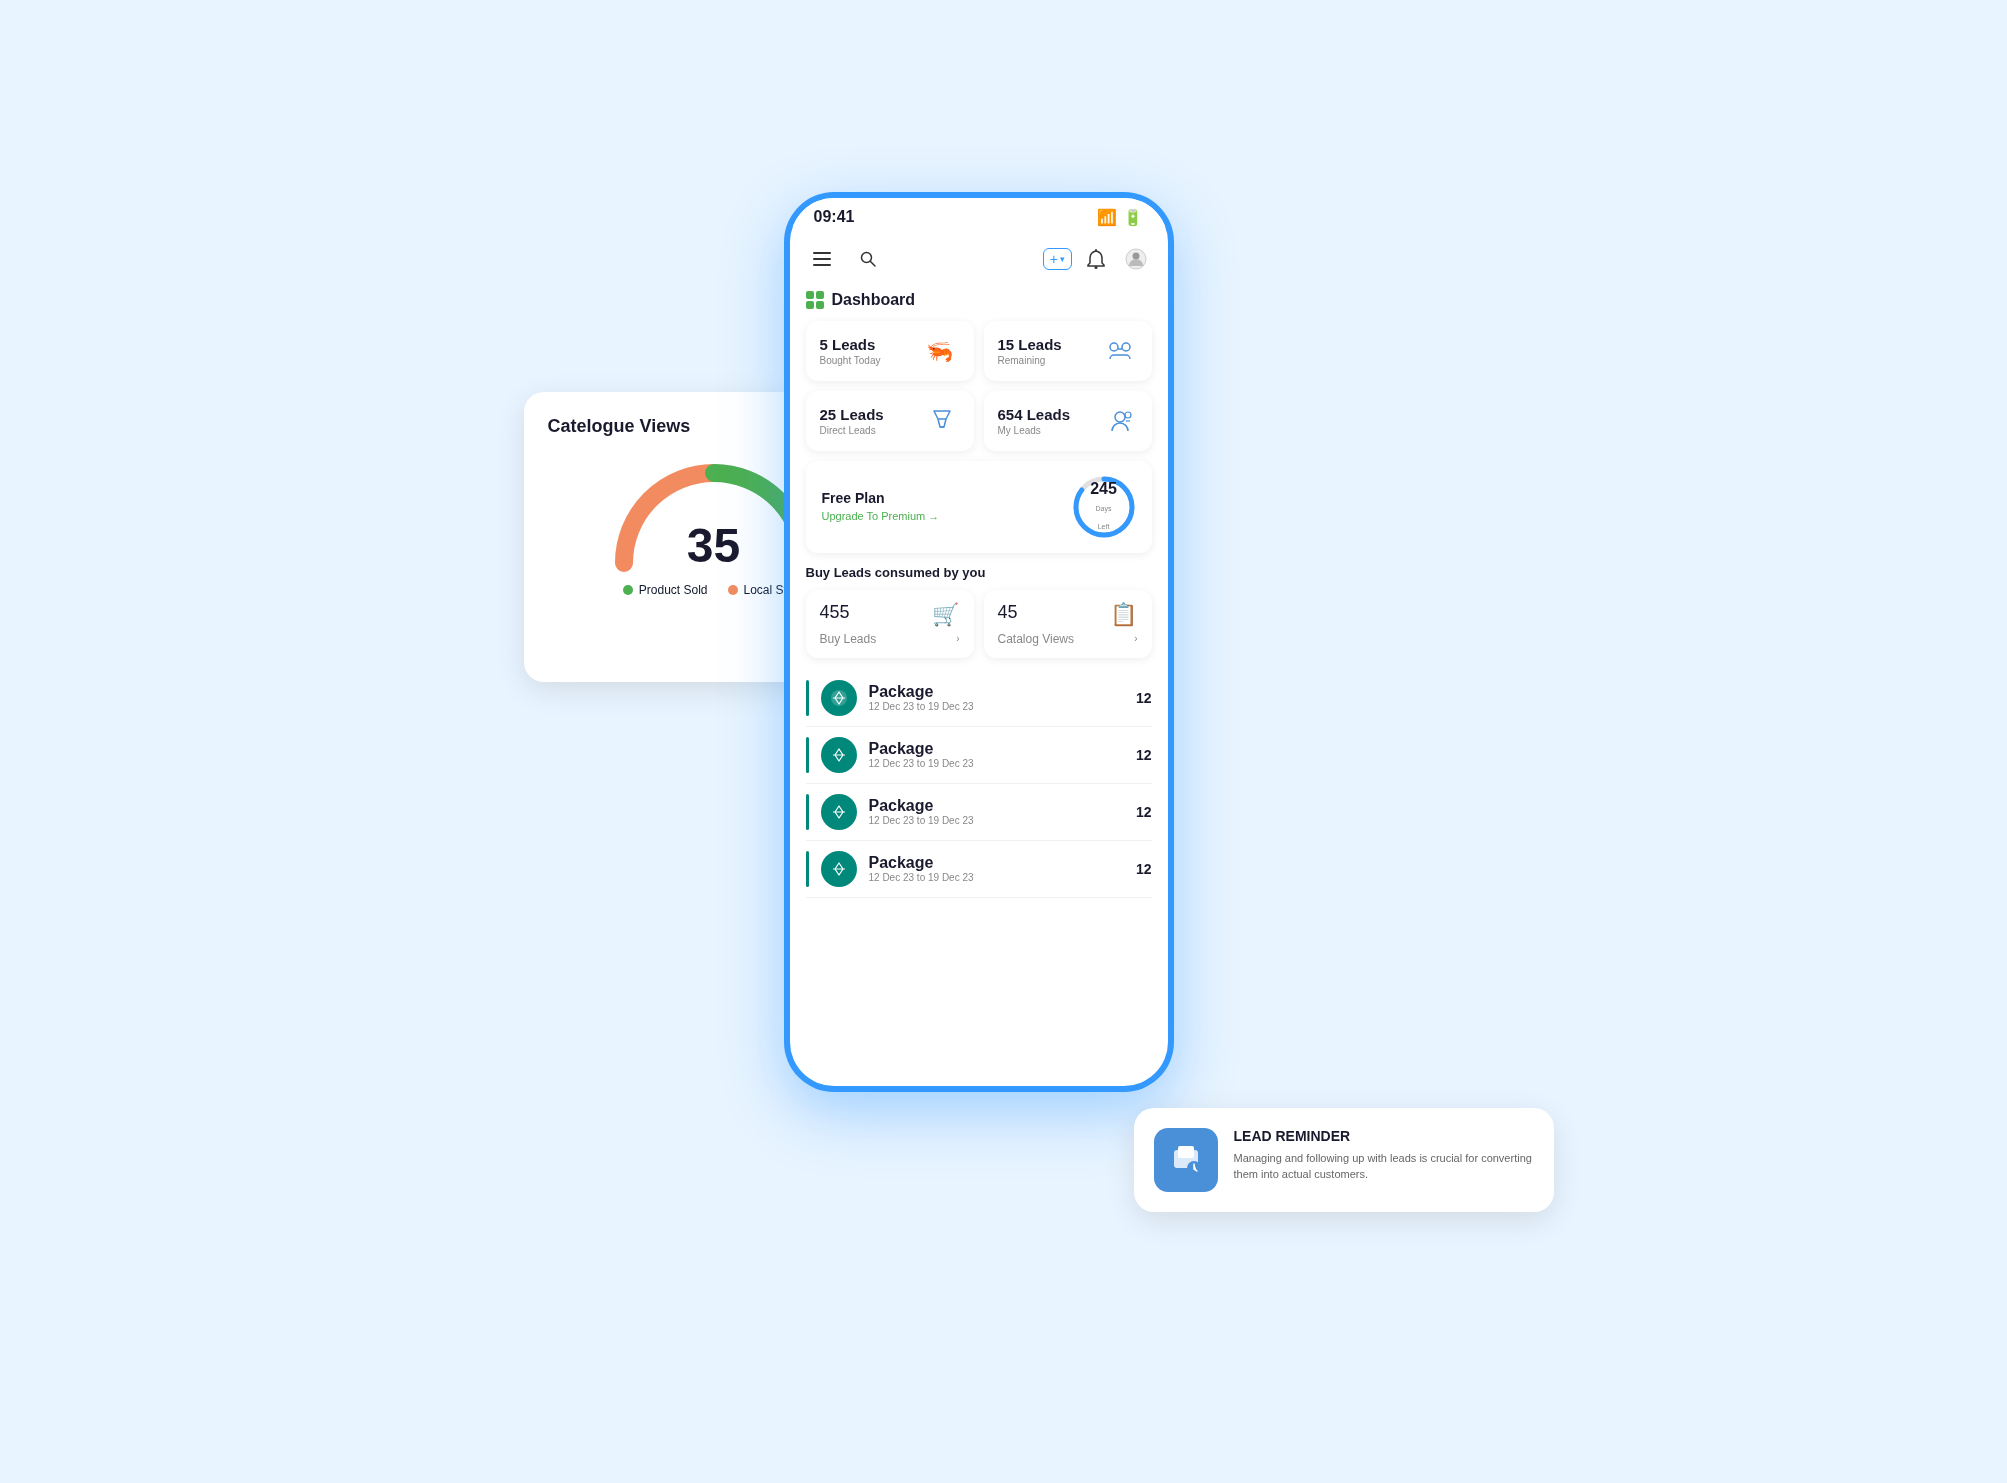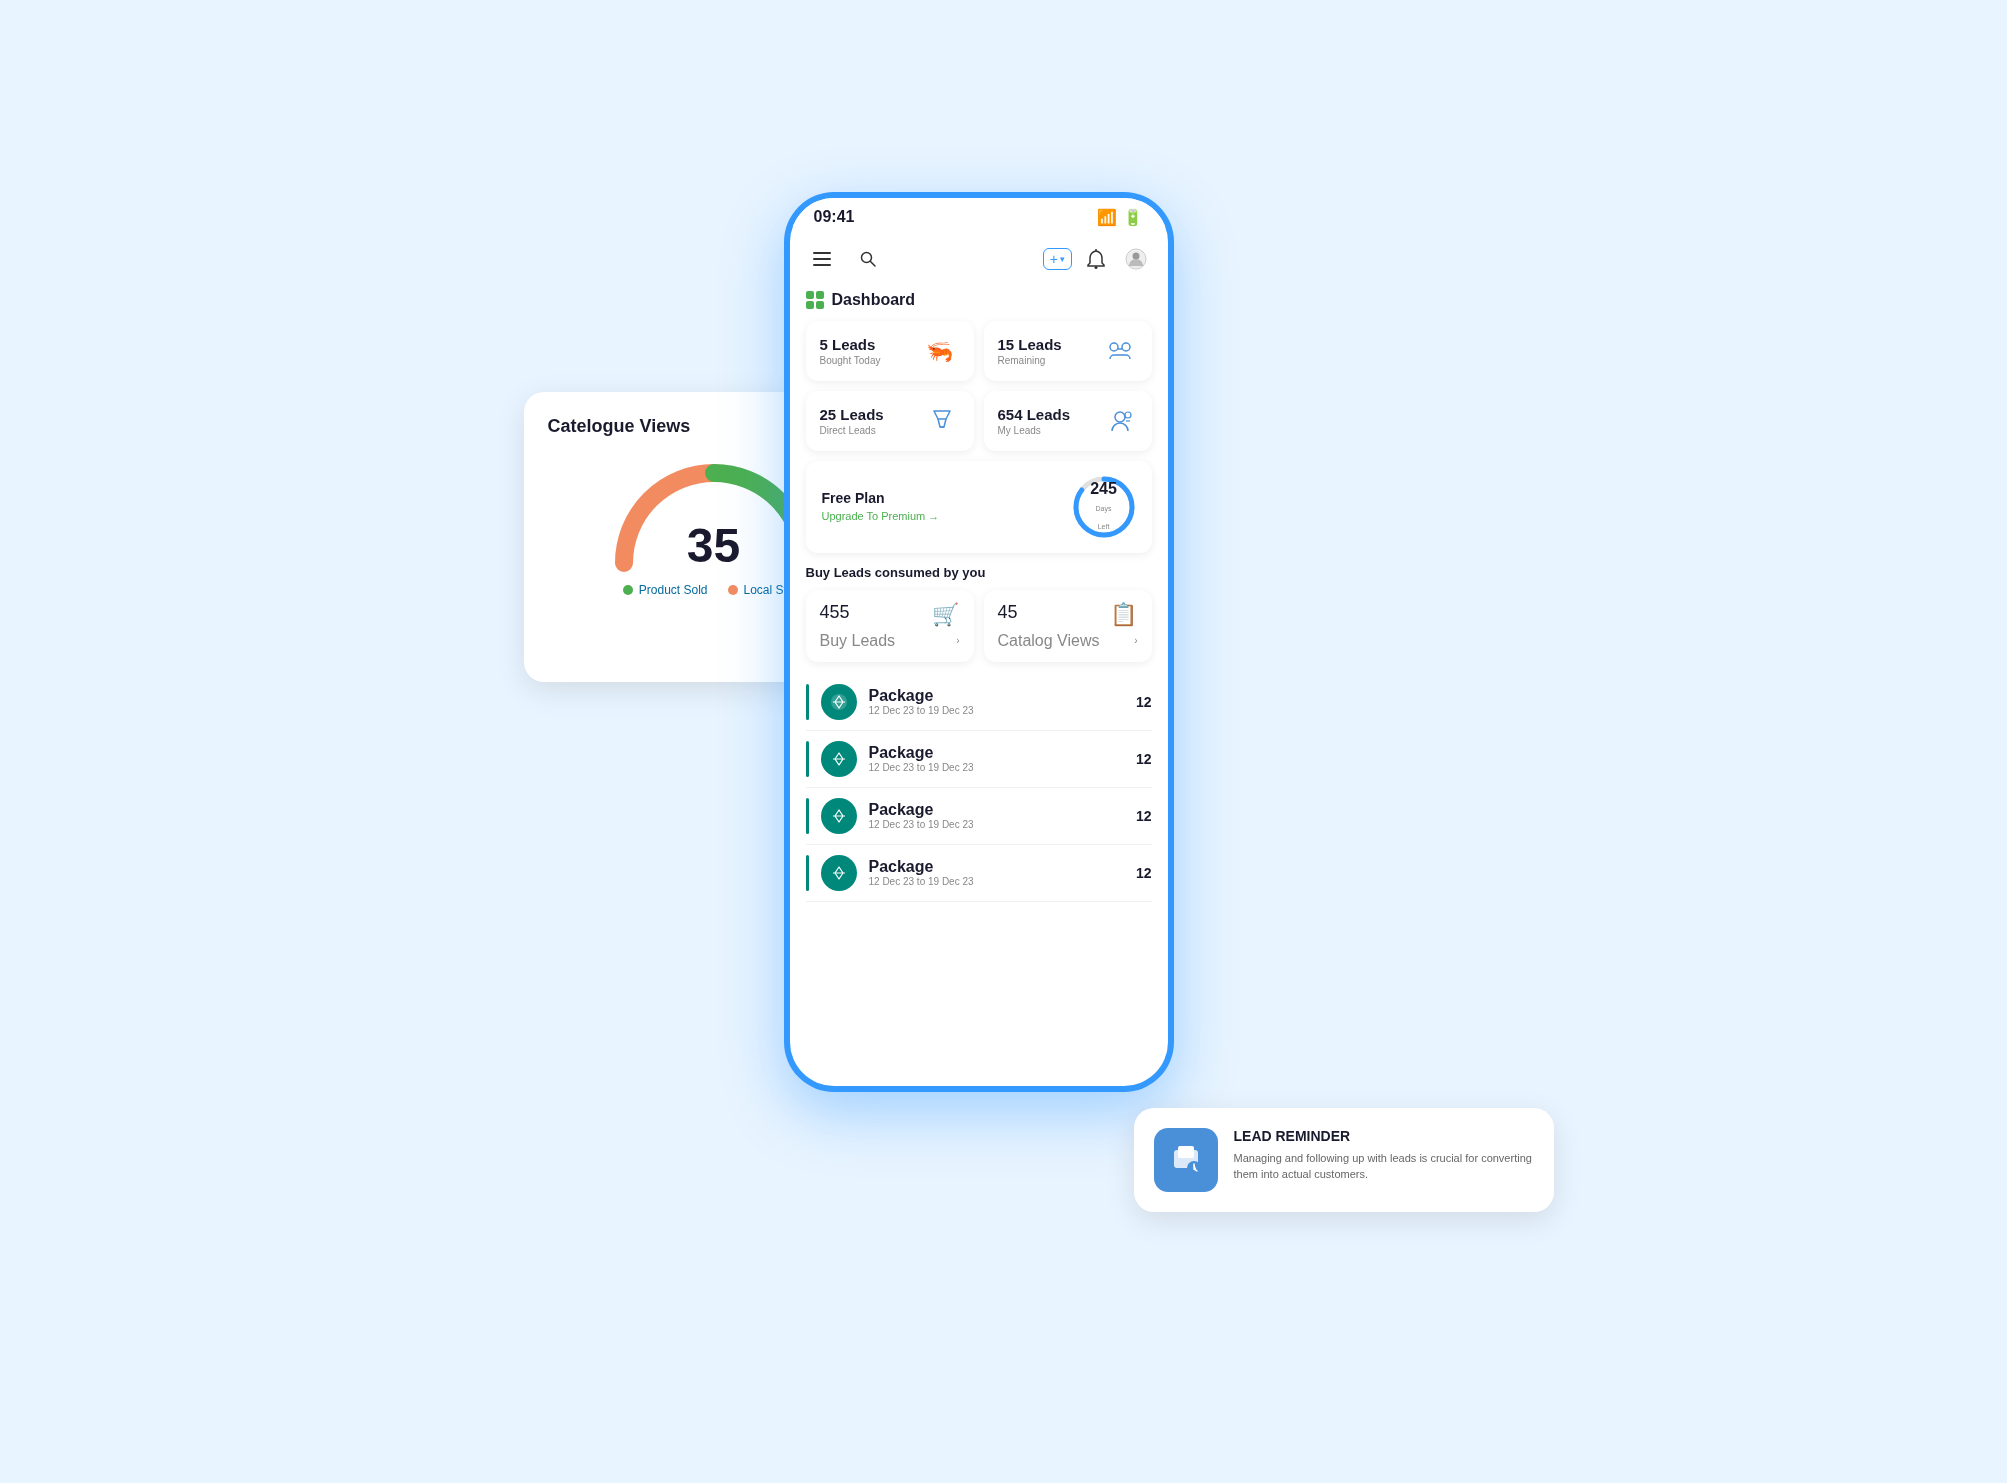--- a/index.html
+++ b/index.html
@@ -63,21 +63,21 @@
       display: flex;
       justify-content: center;
       gap: 20px;
       margin-top: 8px;
     }
     .legend-item {
       display: flex;
       align-items: center;
       gap: 6px;
       font-size: 12px;
-      color: #0369a1;
+      color: #0f172a;
       justify-content: center;
     }
     .legend-dot {
       width: 10px;
       height: 10px;
       border-radius: 50%;
     }
 
     
     .phone-wrapper {
@@ -322,21 +322,21 @@
     .action-number {
       font-size: 18px;
       font-weight: 400;
       color: #1a1a2e;
     }
     .action-icon {
       color: #3399ff;
       font-size: 22px;
     }
     .action-label {
-      font-size: 16px;
+      font-size: 12px;
       color: #888;
     }
     .action-arrow {
       font-size: 10px;
       color: #888;
     }
 
     
     .package-list { margin-bottom: 12px; }
     .package-item {

